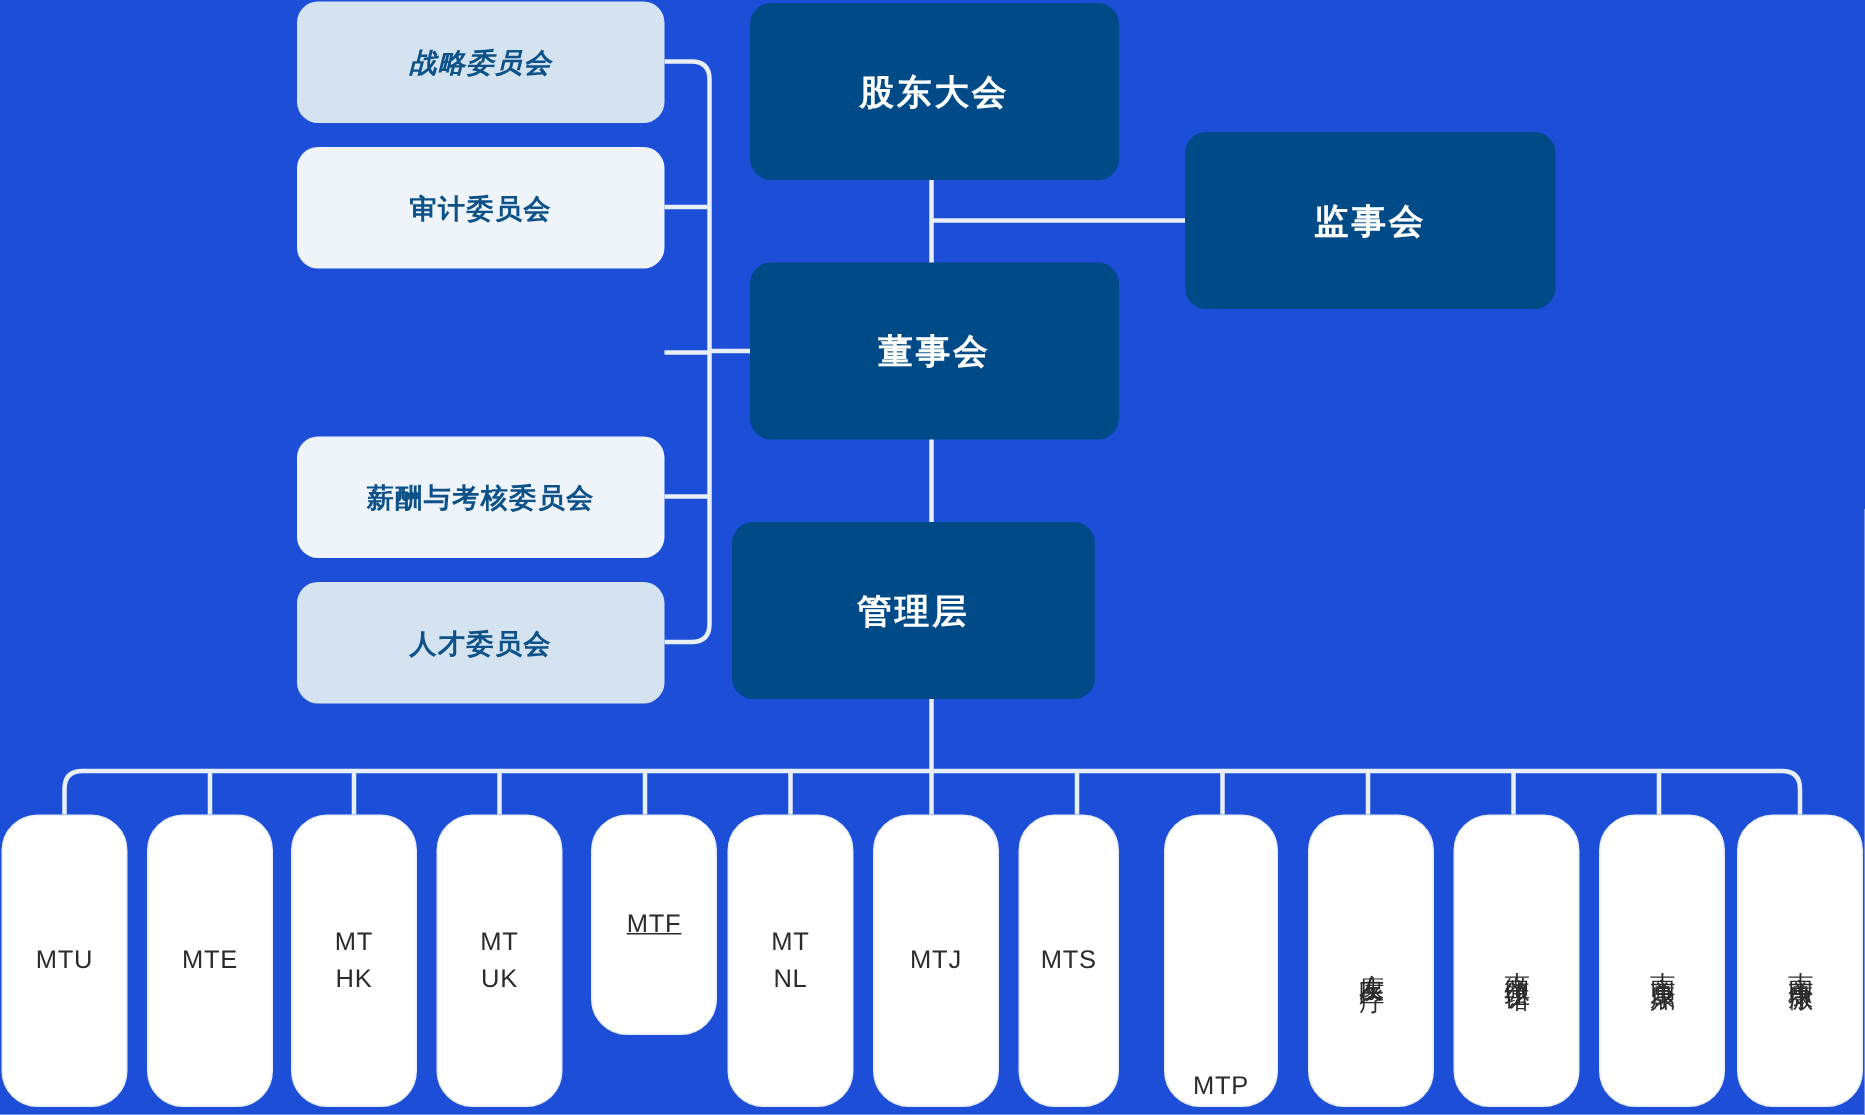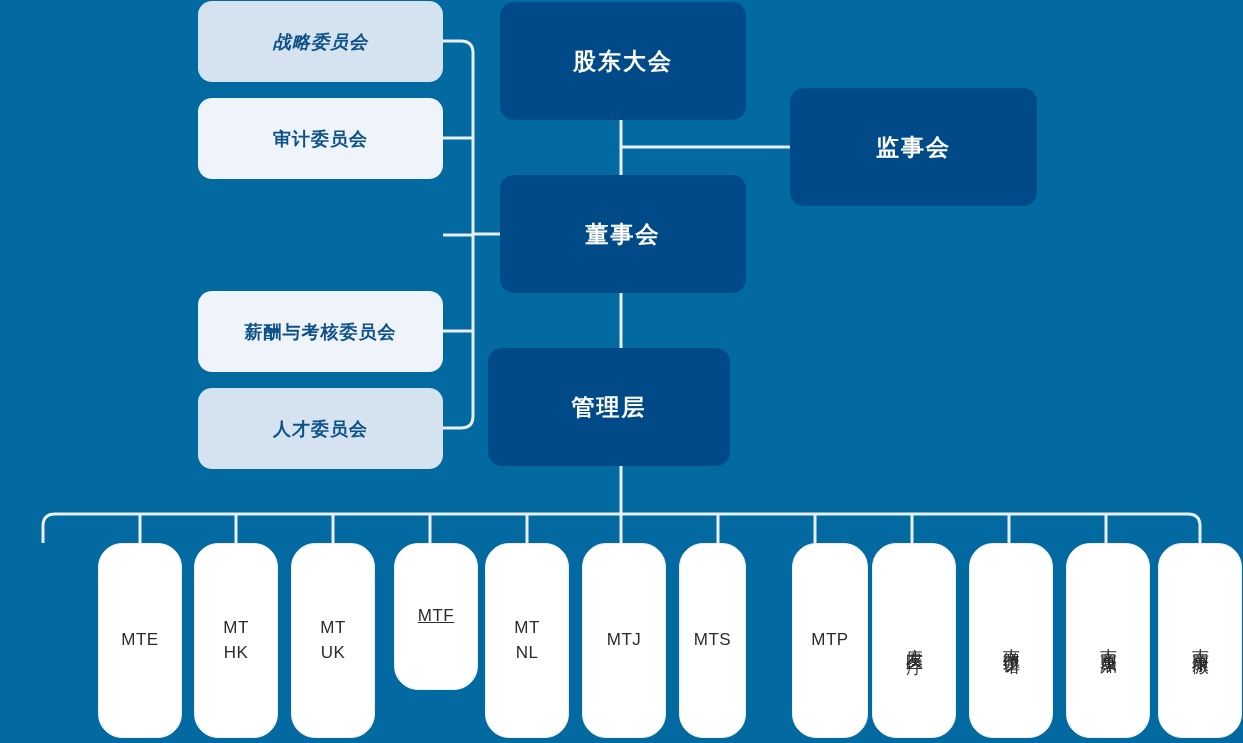--- a/index.html
+++ b/index.html
@@ -10,21 +10,21 @@
   body {
     font-family: "Liberation Sans", "DejaVu Sans", sans-serif;
     width: 1243px;
     height: 743px;
     overflow: hidden;
   }
   #stage {
     position: relative;
     width: 1243px;
     height: 743px;
-    background: #0369a1;
+    background: #1d4ed8;
   }
 
   
   #wires {
     position: absolute;
     left: 0;
     top: 0;
     width: 1243px;
     height: 743px;
     z-index: 1;
@@ -149,20 +149,23 @@
 
 
   <div class="node committee shade-b" style="left:198px; top:291px; width:245px; height:81px;">
     <span>薪酬与考核委员会</span>
   </div>
 
   <div class="node committee shade-a" style="left:198px; top:388px; width:245px; height:81px;">
     <span>人才委员会</span>
   </div>
 
+  <div class="node subsidiary" style="left:1px; top:543px; width:84px; height:195px;">
+    <span class="label-h">MTU</span>
+  </div>
 
   <div class="node subsidiary" style="left:98px; top:543px; width:84px; height:195px;text-align:right;">
     <span class="label-h">MTE</span>
   </div>
 
   <div class="node subsidiary" style="left:194px; top:543px; width:84px; height:195px;">
     <span class="label-h">MT
 HK</span>
   </div>
 
@@ -181,21 +184,21 @@
   </div>
 
   <div class="node subsidiary" style="left:582px; top:543px; width:84px; height:195px;">
     <span class="label-h">MTJ</span>
   </div>
 
   <div class="node subsidiary" style="left:679px; top:543px; width:67px; height:195px;">
     <span class="label-h">MTS</span>
   </div>
 
-  <div class="node subsidiary" style="left:792px; top:543px; width:76px; height:195px;">
+  <div class="node subsidiary" style="left:776px; top:543px; width:76px; height:195px;align-items:flex-end;">
     <span class="label-h">MTP</span>
   </div>
 
   <div class="node subsidiary" style="left:872px; top:543px; width:84px; height:195px;">
     <span class="label-v">康友医疗</span>
   </div>
 
   <div class="node subsidiary" style="left:969px; top:543px; width:84px; height:195px;">
     <span class="label-v">南微纽诺</span>
   </div>

